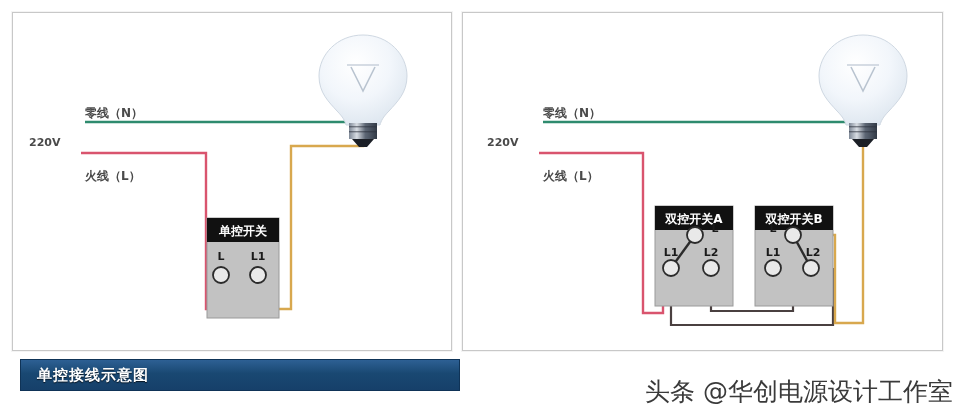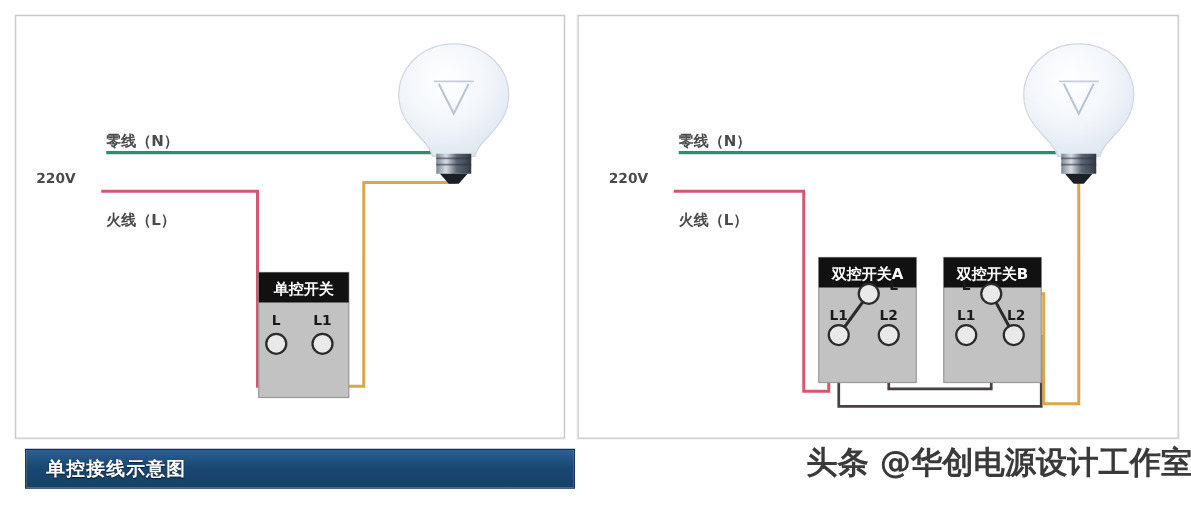--- a/index.html
+++ b/index.html
@@ -7,21 +7,21 @@
   .stage{position:relative;width:953px;height:312px;background:#ffffff;border-radius:32px;}
   .panel{position:absolute;top:12px;background:#ffffff;border:1px solid #c8c8c8;box-shadow:0 0 0 1px #f4f4f4;}
   #panel-left{left:12px;width:438px;height:337px;}
   #panel-right{left:462px;width:479px;height:337px;}
   .caption{position:absolute;height:30px;background:linear-gradient(180deg,#2d6094 0%,#194872 45%,#16406a 100%);
            border:1px solid #0f3357;display:flex;align-items:center;}
   #caption-left{left:20px;top:359px;width:438px;}
   #caption-right{left:462px;top:359px;width:479px;}
   .caption-text{color:#ffffff;font-size:15px;font-weight:bold;letter-spacing:1px;margin-left:16px;
                 text-shadow:0 1px 1px rgba(0,0,0,.7);font-family:"DejaVu Sans",sans-serif;}
-  .watermark{position:absolute;left:645px;top:353px;font-size:25px;font-weight:bold;color:#3a3a3a;
+  .watermark{position:absolute;left:645px;top:375px;font-size:25px;font-weight:normal;color:#3a3a3a;
              letter-spacing:0px;white-space:nowrap;font-family:"DejaVu Sans",sans-serif;
              text-shadow:0 1px 0 rgba(255,255,255,.55);}
   svg{display:block;}
   text{font-family:"DejaVu Sans",sans-serif;}
   .lbl-cn{font-size:12px;fill:#4a4a4a;font-weight:bold;}
   .lbl-v{font-size:11px;fill:#4a4a4a;font-weight:bold;}
   .sw-title{font-size:12px;fill:#ffffff;font-weight:bold;}
   .term{font-size:11px;fill:#1a1a1a;font-weight:bold;}
 </style>
 </head>

